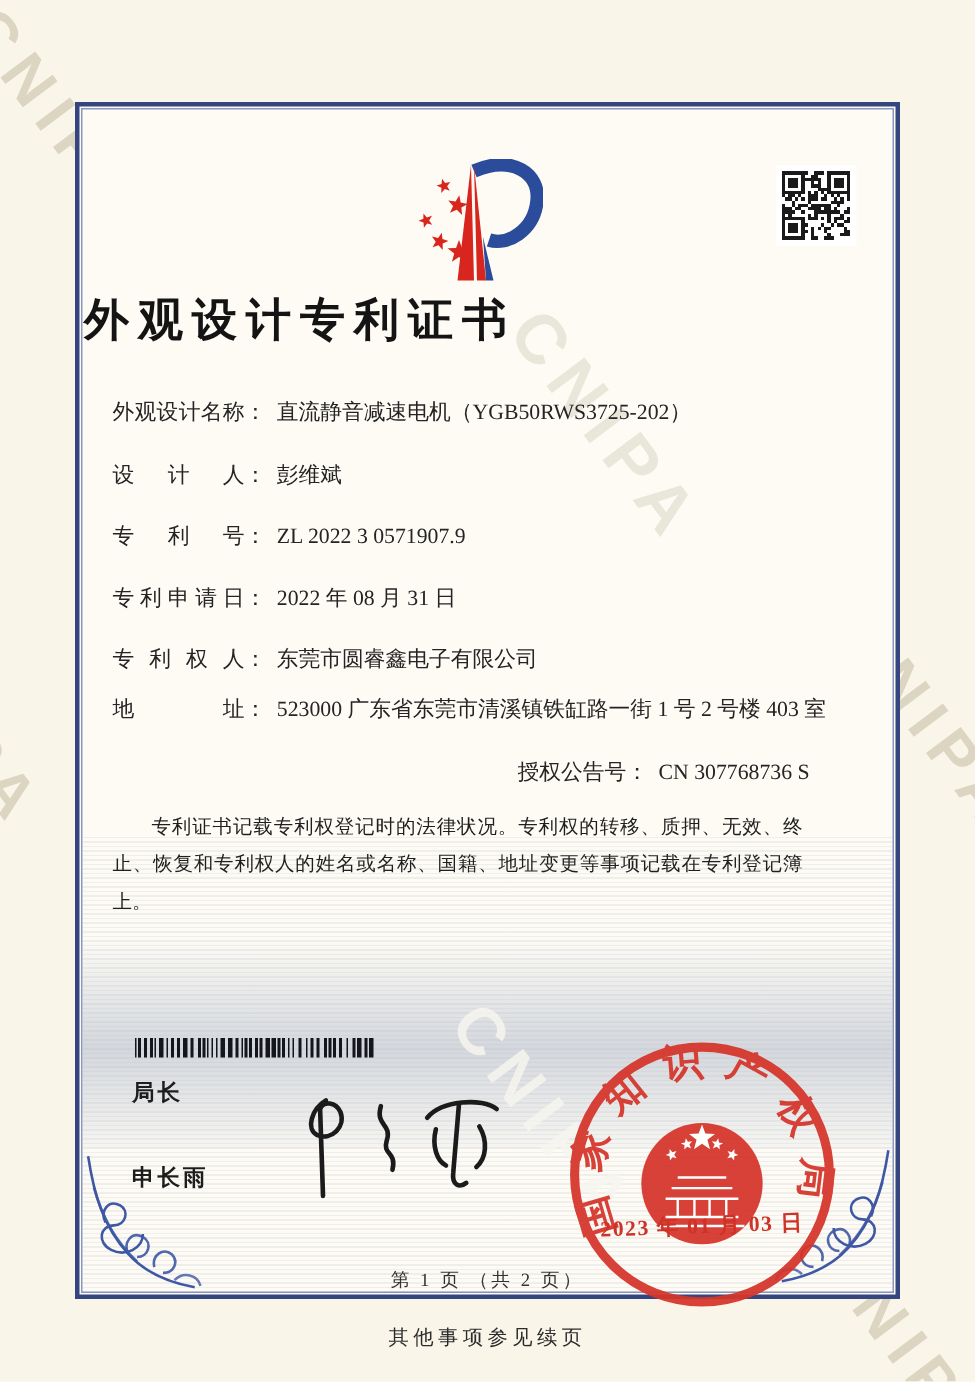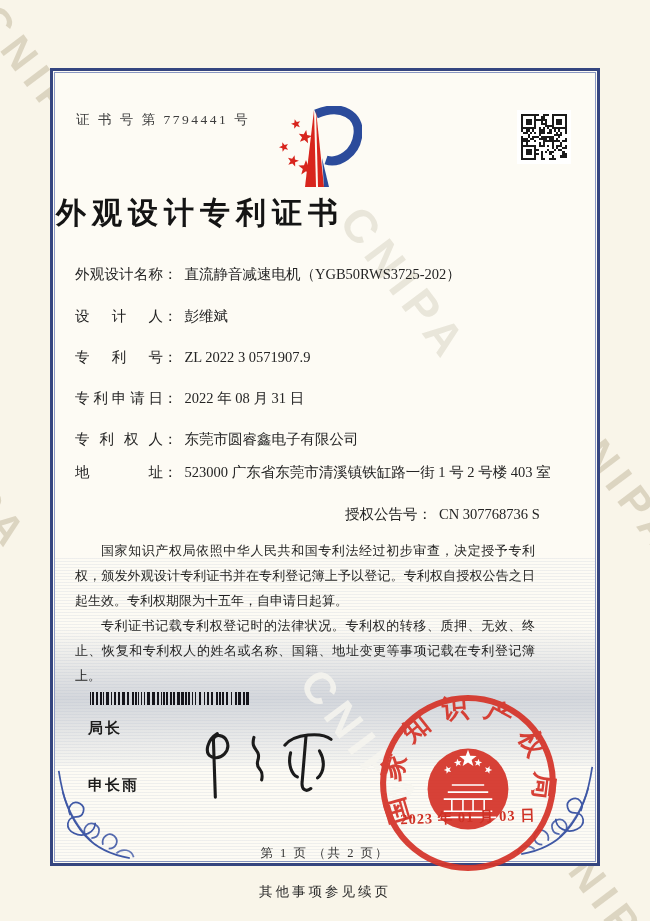--- a/index.html
+++ b/index.html
@@ -104,21 +104,20 @@
       <path d="M10,26 C16,46 24,62 40,77" opacity="0.8"></path>
       <path d="M18,50 C14,42 20,34 28,38 C35,42 32,52 24,52 C14,52 12,64 22,69 C32,74 44,68 44,58"></path>
       <path d="M34,72 C30,64 36,56 44,60 C51,64 48,74 40,74" opacity="0.9"></path>
       <path d="M52,81 C50,73 58,67 64,72 C69,77 66,85 58,85" opacity="0.9"></path>
       <path d="M66,90 C72,84 82,86 84,94" opacity="0.8"></path>
     </g>
   </svg>
 
   <div class="content">
 
-    <div class="cert-no">证 书 号 第 7794441 号</div>
 
     <svg id="qr-svg" class="qr" viewBox="0 0 25 25" shape-rendering="crispEdges">
         <rect x="0" y="0" width="25" height="25" fill="#ffffff"></rect>
         <rect x="9" y="2" width="1" height="1" fill="#1a1a1a"></rect>
         <rect x="12" y="2" width="1" height="1" fill="#1a1a1a"></rect>
         <rect x="13" y="2" width="1" height="1" fill="#1a1a1a"></rect>
         <rect x="14" y="2" width="1" height="1" fill="#1a1a1a"></rect>
         <rect x="11" y="3" width="1" height="1" fill="#1a1a1a"></rect>
         <rect x="12" y="3" width="1" height="1" fill="#1a1a1a"></rect>
         <rect x="9" y="4" width="1" height="1" fill="#1a1a1a"></rect>
@@ -293,21 +292,20 @@
       <span class="field-label">专利权人</span><span class="field-colon">：</span><span class="field-value">东莞市圆睿鑫电子有限公司</span>
     </div>
     <div class="field-row" style="top:463px;">
       <span class="field-label">地址</span><span class="field-colon">：</span><span class="field-value">523000 广东省东莞市清溪镇铁缸路一街 1 号 2 号楼 403 室</span>
     </div>
     <div class="field-row" style="top:505px;">
       <span class="grant-2"><span>授权公告号</span><span>：</span><span class="field-value">CN 307768736 S</span></span>
     </div>
 
     <div class="paras">
-      <p>国家知识产权局依照中华人民共和国专利法经过初步审查，决定授予专利权，颁发外观设计专利证书并在专利登记簿上予以登记。专利权自授权公告之日起生效。专利权期限为十五年，自申请日起算。</p>
       <p>专利证书记载专利权登记时的法律状况。专利权的转移、质押、无效、终止、恢复和专利权人的姓名或名称、国籍、地址变更等事项记载在专利登记簿上。</p>
     </div>
 
     <div id="barcode"><i style="width:1px"></i><u style="width:1px"></u><i style="width:2px"></i><u style="width:2px"></u><i style="width:2px"></i><u style="width:2px"></u><i style="width:2px"></i><u style="width:1px"></u><i style="width:1px"></i><u style="width:2px"></u><i style="width:3px"></i><u style="width:2px"></u><i style="width:1px"></i><u style="width:2px"></u><i style="width:2px"></i><u style="width:2px"></u><i style="width:2px"></i><u style="width:2px"></u><i style="width:3px"></i><u style="width:2px"></u><i style="width:2px"></i><u style="width:3px"></u><i style="width:2px"></i><u style="width:1px"></u><i style="width:2px"></i><u style="width:1px"></u><i style="width:1px"></i><u style="width:2px"></u><i style="width:1px"></i><u style="width:2px"></u><i style="width:1px"></i><u style="width:2px"></u><i style="width:3px"></i><u style="width:2px"></u><i style="width:3px"></i><u style="width:2px"></u><i style="width:2px"></i><u style="width:2px"></u><i style="width:1px"></i><u style="width:1px"></u><i style="width:2px"></i><u style="width:1px"></u><i style="width:2px"></i><u style="width:2px"></u><i style="width:2px"></i><u style="width:1px"></u><i style="width:2px"></i><u style="width:2px"></u><i style="width:3px"></i><u style="width:1px"></u><i style="width:3px"></i><u style="width:1px"></u><i style="width:2px"></i><u style="width:1px"></u><i style="width:2px"></i><u style="width:2px"></u><i style="width:1px"></i><u style="width:2px"></u><i style="width:1px"></i><u style="width:3px"></u><i style="width:2px"></i><u style="width:3px"></u><i style="width:1px"></i><u style="width:2px"></u><i style="width:2px"></i><u style="width:2px"></u><i style="width:2px"></i><u style="width:3px"></u><i style="width:2px"></i><u style="width:1px"></u><i style="width:2px"></i><u style="width:1px"></u><i style="width:2px"></i><u style="width:2px"></u><i style="width:2px"></i><u style="width:3px"></u><i style="width:1px"></i><u style="width:3px"></u><i style="width:2px"></i><u style="width:1px"></u><i style="width:3px"></i><u style="width:2px"></u><i style="width:2px"></i><u style="width:1px"></u><i style="width:3px"></i><u style="width:2px"></u></div>
 
     <div class="director-title">局长</div>
     <div class="director-name">申长雨</div>
 
     <svg class="signature" viewBox="0 0 160 85">
       <g fill="none" stroke="#1b1b1b" stroke-width="3.2" stroke-linecap="round" stroke-linejoin="round">

